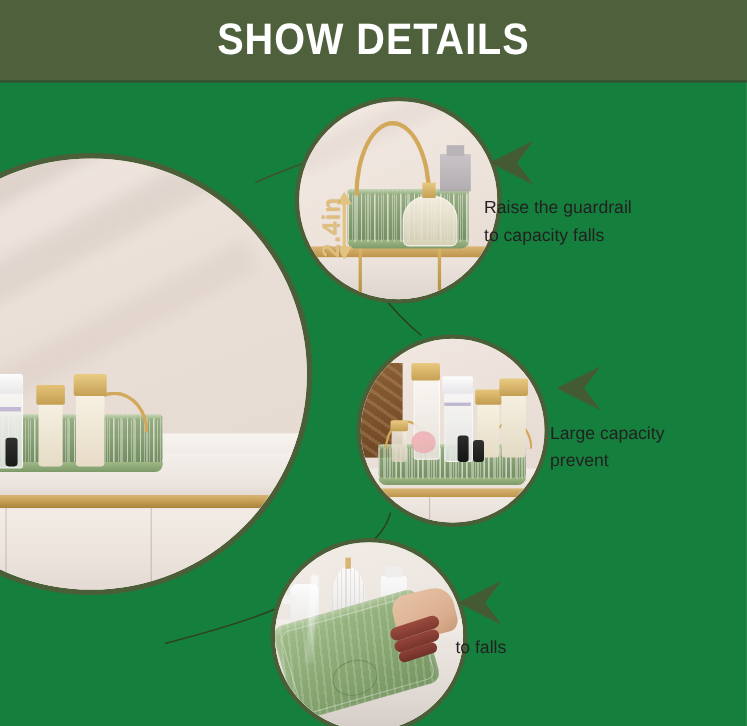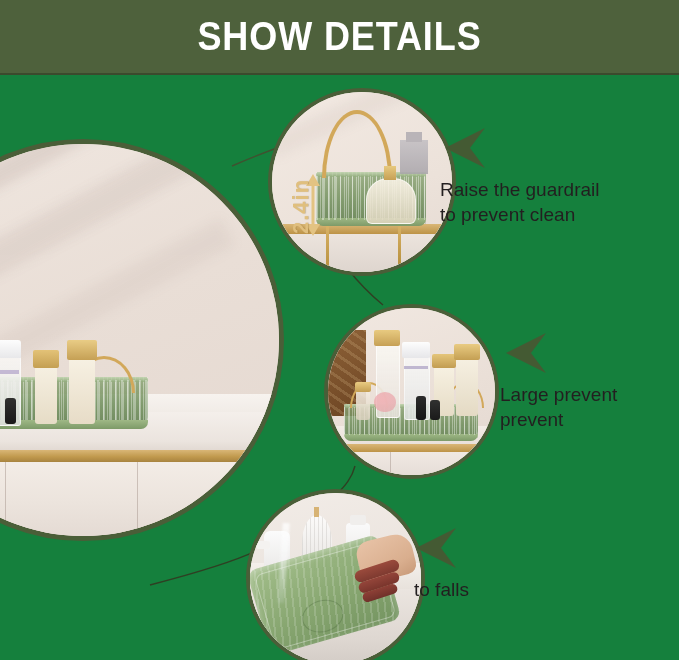--- a/index.html
+++ b/index.html
@@ -89,21 +89,21 @@
   .cap{position:absolute;border-radius:2px;}
 
   
   .arrow{position:absolute;}
 
   
   .caption{
     position:absolute;
     color:#231f20;
     font-family:"Liberation Sans", sans-serif;
-    font-size:19px;
+    font-size:16px;
     line-height:25px;
     white-space:nowrap;
   }
 
   
   .meas-text{
     position:absolute;
     color:#e0bf7e;
     font-family:"Liberation Sans", sans-serif;
     font-weight:bold;
@@ -305,28 +305,28 @@
       <div style="position:absolute;left:112px;top:95px;width:36px;height:10px;border-radius:8px;
                   background:linear-gradient(180deg,#8e4036,#70312a);transform:rotate(-18deg);"></div>
     </div>
   </div>
 
   <svg class="arrow" style="left:443px;top:126px;" width="44" height="44" viewBox="0 0 44 44">
     <polygon points="2,22 42,2 27,22 42,42" fill="#445a33"></polygon>
   </svg>
   <div class="caption" style="left:440px;top:177px;">
     <div>Raise the guardrail</div>
-    <div>to prevent clean</div>
+    <div>to capacity falls</div>
   </div>
 
   <svg class="arrow" style="left:504px;top:331px;" width="44" height="44" viewBox="0 0 44 44">
     <polygon points="2,22 42,2 27,22 42,42" fill="#445a33"></polygon>
   </svg>
   <div class="caption" style="left:500px;top:382px;">
-    <div>Large prevent</div>
+    <div>Large capacity</div>
     <div>prevent</div>
   </div>
 
   <svg class="arrow" style="left:414px;top:526px;" width="44" height="44" viewBox="0 0 44 44">
     <polygon points="2,22 42,2 27,22 42,42" fill="#445a33"></polygon>
   </svg>
   <div class="caption" style="left:414px;top:577px;">
     <div>to falls</div>
   </div>
 

